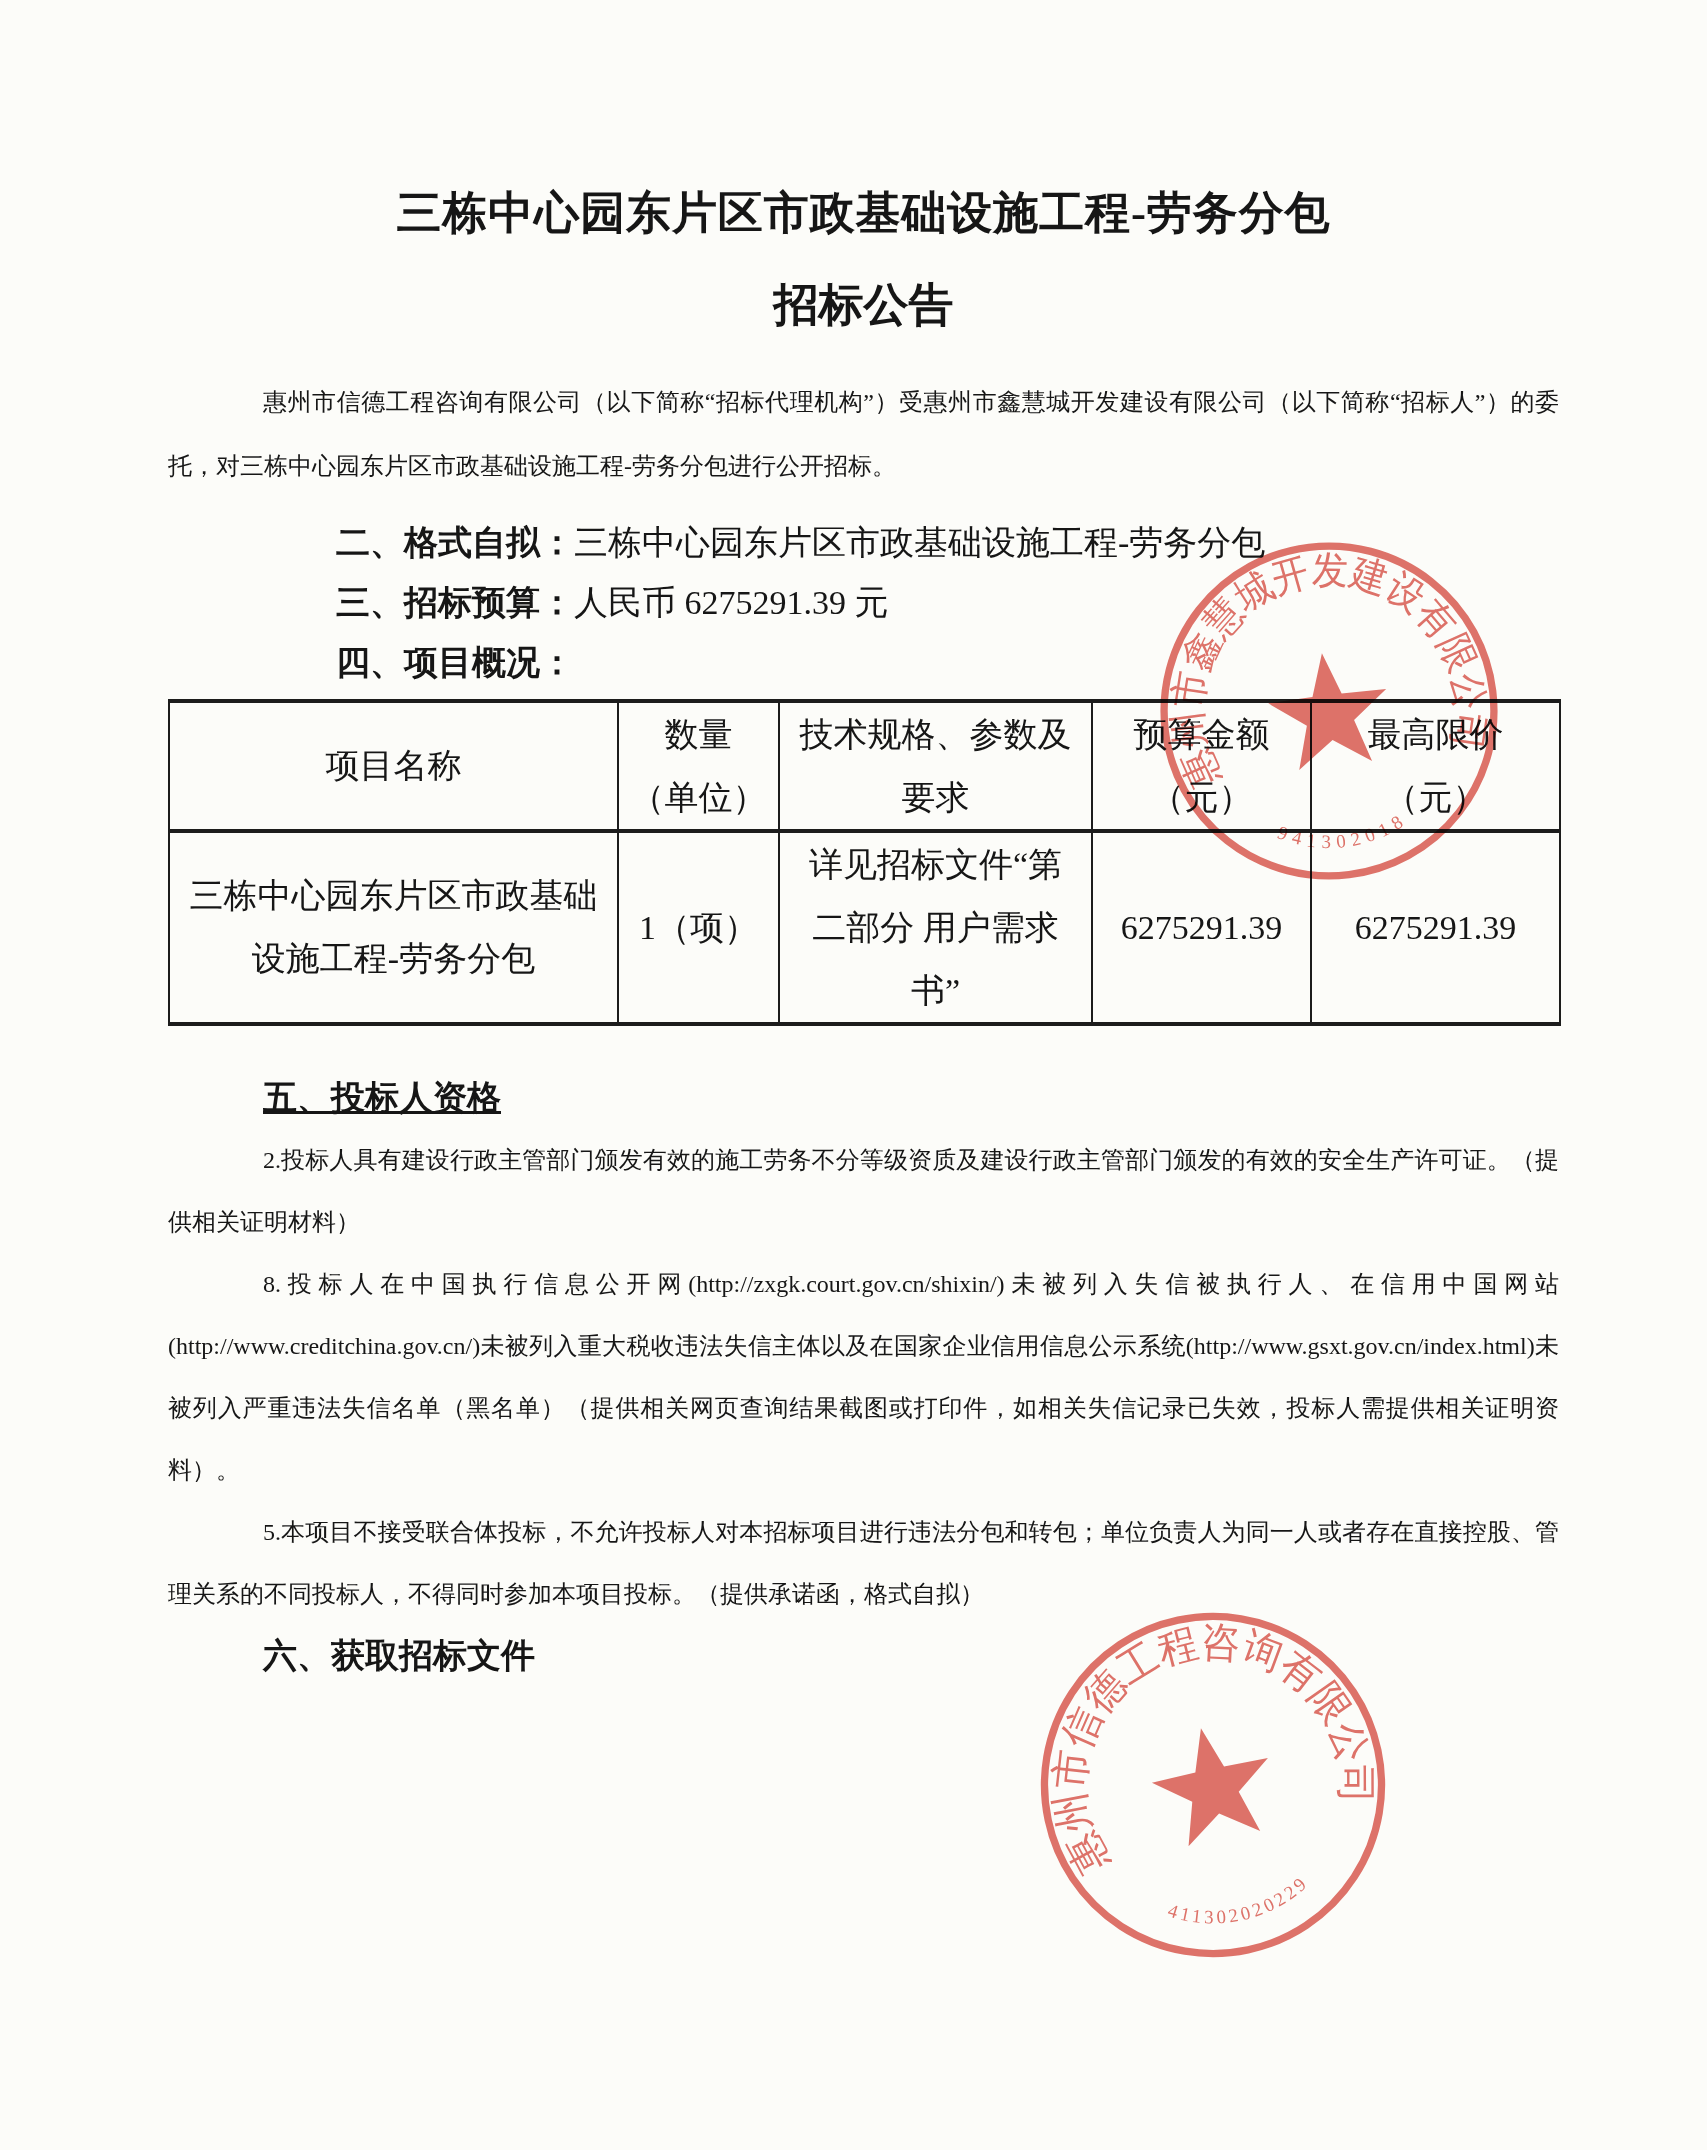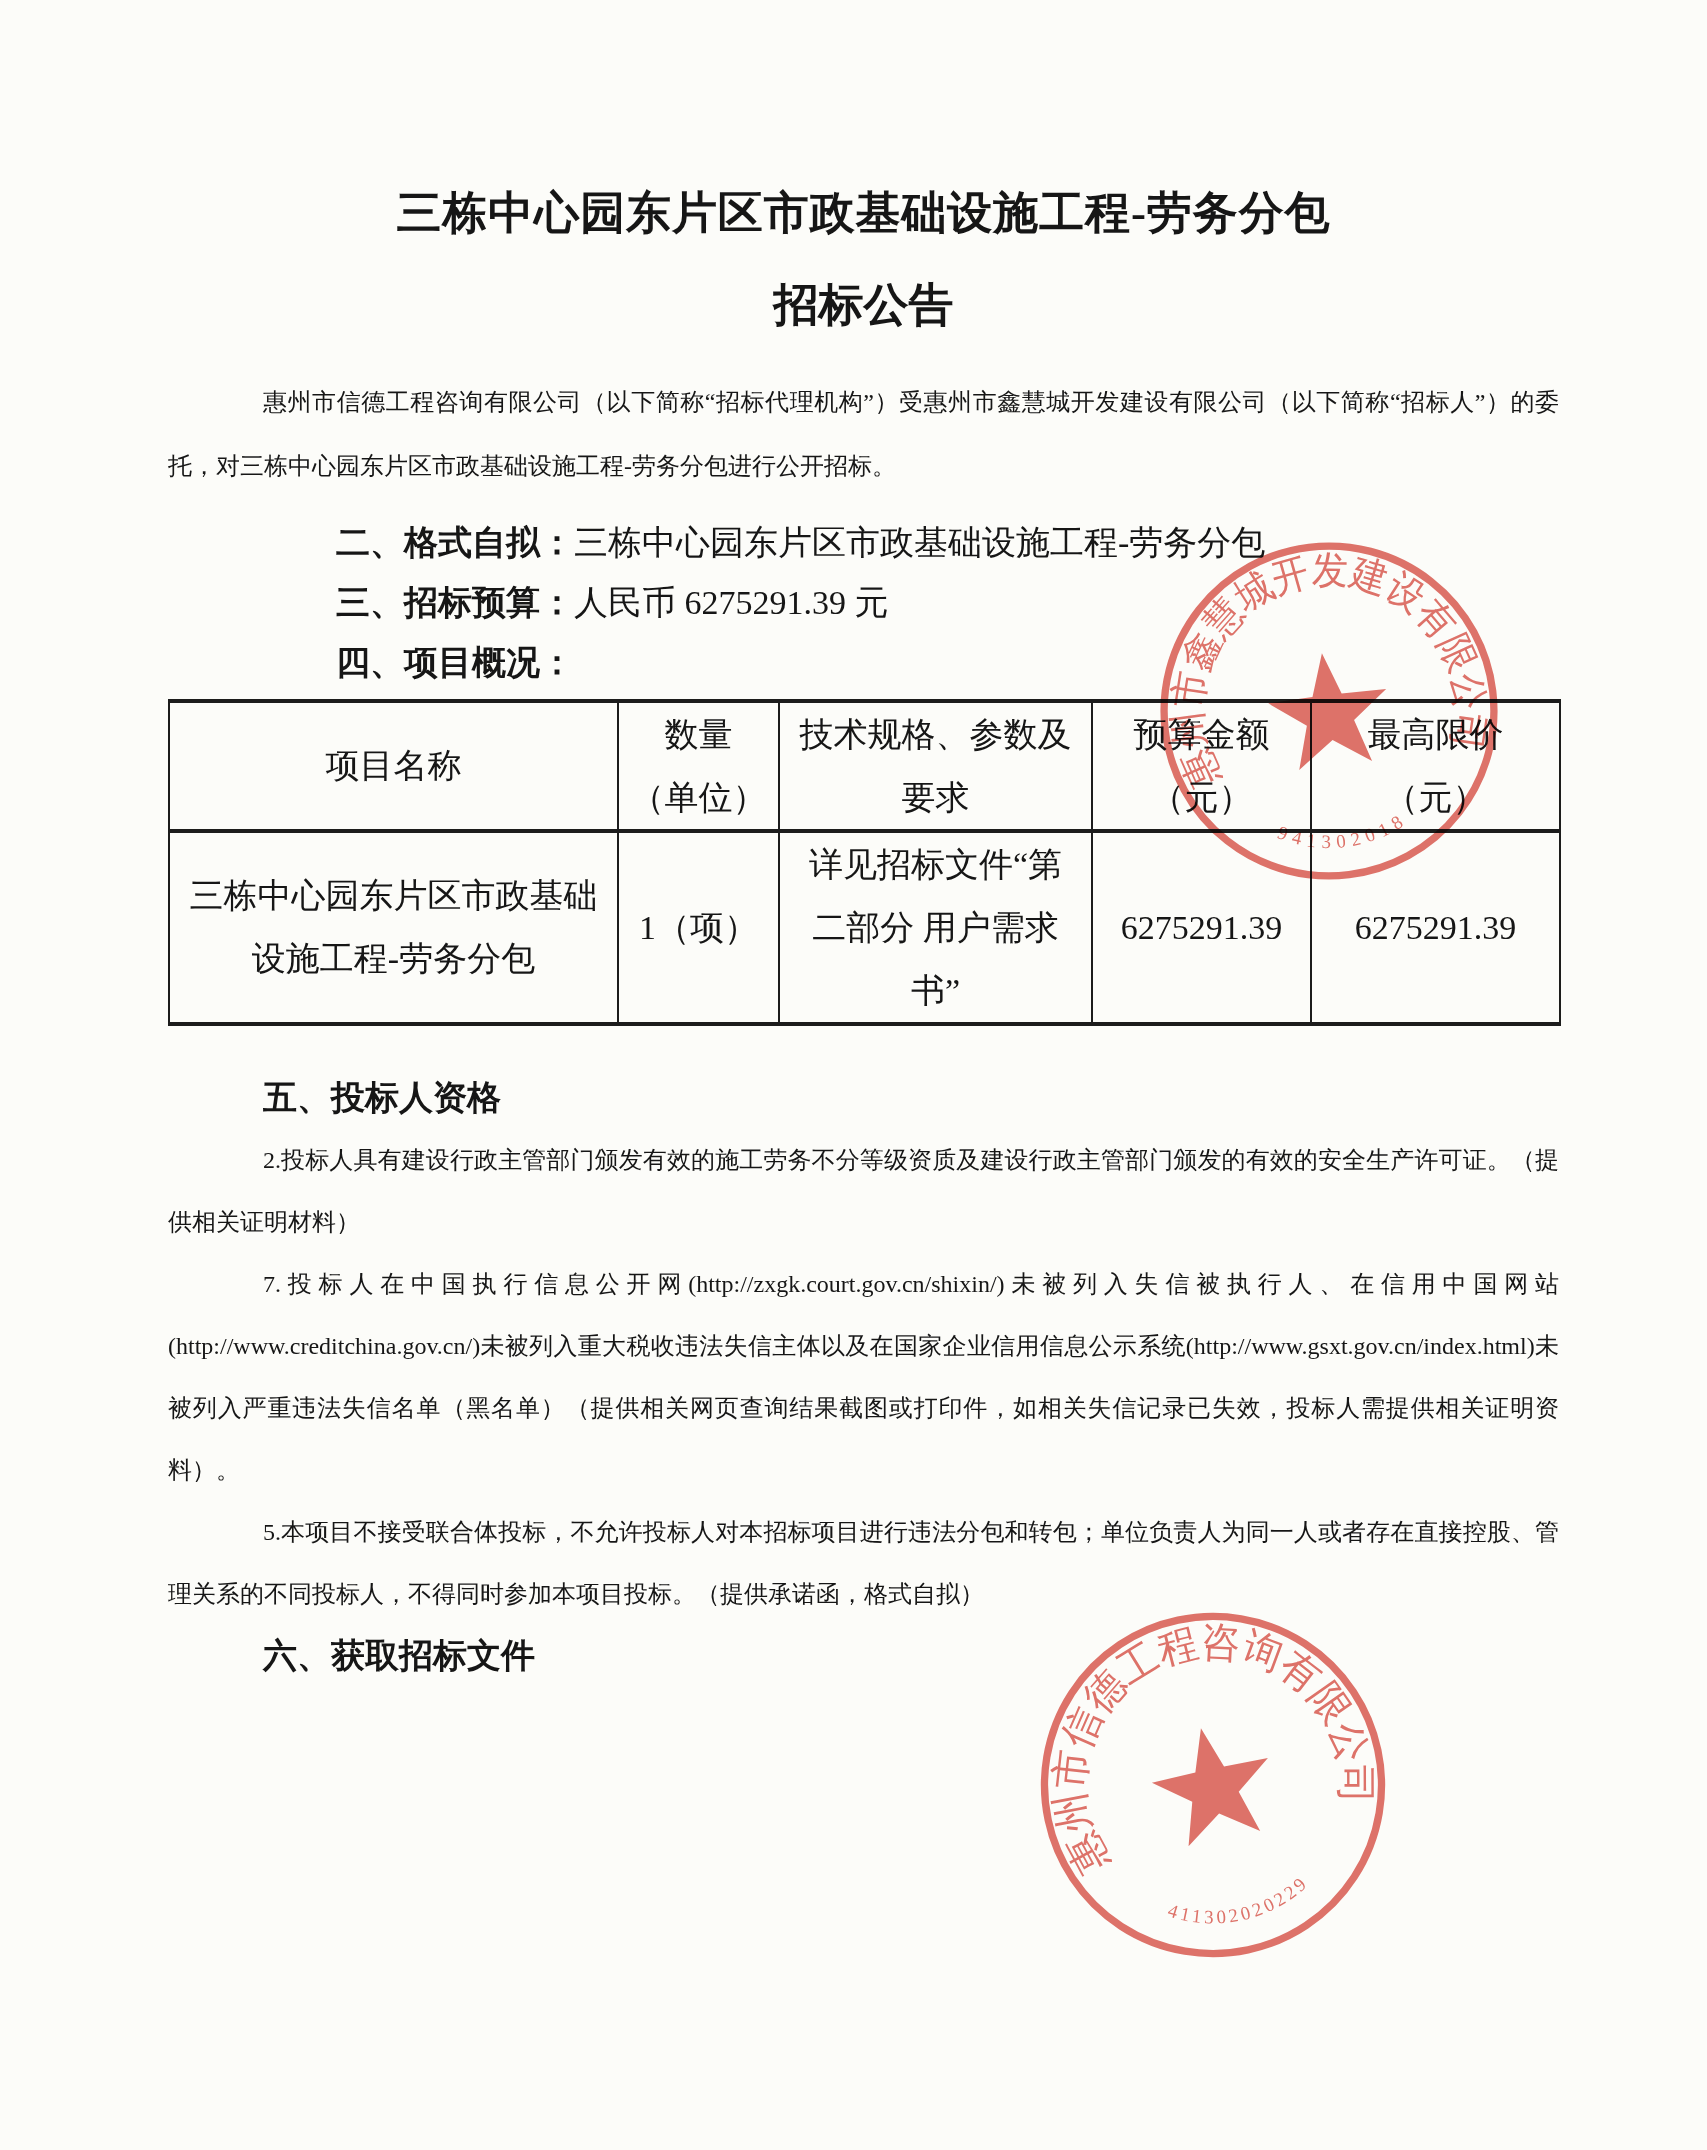--- a/index.html
+++ b/index.html
@@ -53,21 +53,21 @@
   }
   table.overview { border-top:4.7px solid #1c1c1c; border-bottom:4.7px solid #1c1c1c; }
   table.overview thead th { border-bottom:4.7px solid #1c1c1c; height:126px; line-height:63px; }
   table.overview tbody td { height:188px; line-height:63px; }
 
   .sec-heading {
     font-size:34px; font-weight:bold;
     line-height:62px; margin:0; padding-left:95px;
     text-align:left;
   }
-  .sec5-heading { margin-top:41px; }
+  .sec5-heading { margin-top:41px;text-decoration:underline; }
   .body-para { line-height:62px; }
 
   .seal {
     position:absolute;
     mix-blend-mode:multiply;
     opacity:0.82;
     pointer-events:none;
   }
   .seal .ring { fill:none; stroke:#d9544a; }
   .seal .star { fill:#d9544a; }
@@ -127,21 +127,21 @@
 书”</td>
           <td>6275291.39</td>
           <td>6275291.39</td>
         </tr>
       </tbody>
     </table>
 
     <p class="sec-heading sec5-heading text-inset">五、投标人资格</p>
 
     <p class="para body-para text-inset">2.投标人具有建设行政主管部门颁发有效的施工劳务不分等级资质及建设行政主管部门颁发的有效的安全生产许可证。（提供相关证明材料）</p>
-    <p class="para body-para text-inset">7.投标人在中国执行信息公开网(http://zxgk.court.gov.cn/shixin/)未被列入失信被执行人、在信用中国网站(http://www.creditchina.gov.cn/)未被列入重大税收违法失信主体以及在国家企业信用信息公示系统(http://www.gsxt.gov.cn/index.html)未被列入严重违法失信名单（黑名单）（提供相关网页查询结果截图或打印件，如相关失信记录已失效，投标人需提供相关证明资料）。</p>
+    <p class="para body-para text-inset">8.投标人在中国执行信息公开网(http://zxgk.court.gov.cn/shixin/)未被列入失信被执行人、在信用中国网站(http://www.creditchina.gov.cn/)未被列入重大税收违法失信主体以及在国家企业信用信息公示系统(http://www.gsxt.gov.cn/index.html)未被列入严重违法失信名单（黑名单）（提供相关网页查询结果截图或打印件，如相关失信记录已失效，投标人需提供相关证明资料）。</p>
     <p class="para body-para text-inset">5.本项目不接受联合体投标，不允许投标人对本招标项目进行违法分包和转包；单位负责人为同一人或者存在直接控股、管理关系的不同投标人，不得同时参加本项目投标。（提供承诺函，格式自拟）</p>
 
     <p class="sec-heading text-inset">六、获取招标文件</p>
   </div>
 
   <svg class="seal" style="left:1146px; top:528px;" width="366" height="366" viewBox="0 0 850 850">
     <g transform="rotate(-7 425 425)">
       <circle class="ring" cx="425" cy="425" r="383" stroke-width="17"></circle>
       <path id="sealArc1" d="M 156.7 550.1 A 296 296 0 1 1 693.3 550.1" fill="none"></path>
       <text font-size="92" textLength="1180" lengthAdjust="spacingAndGlyphs">

